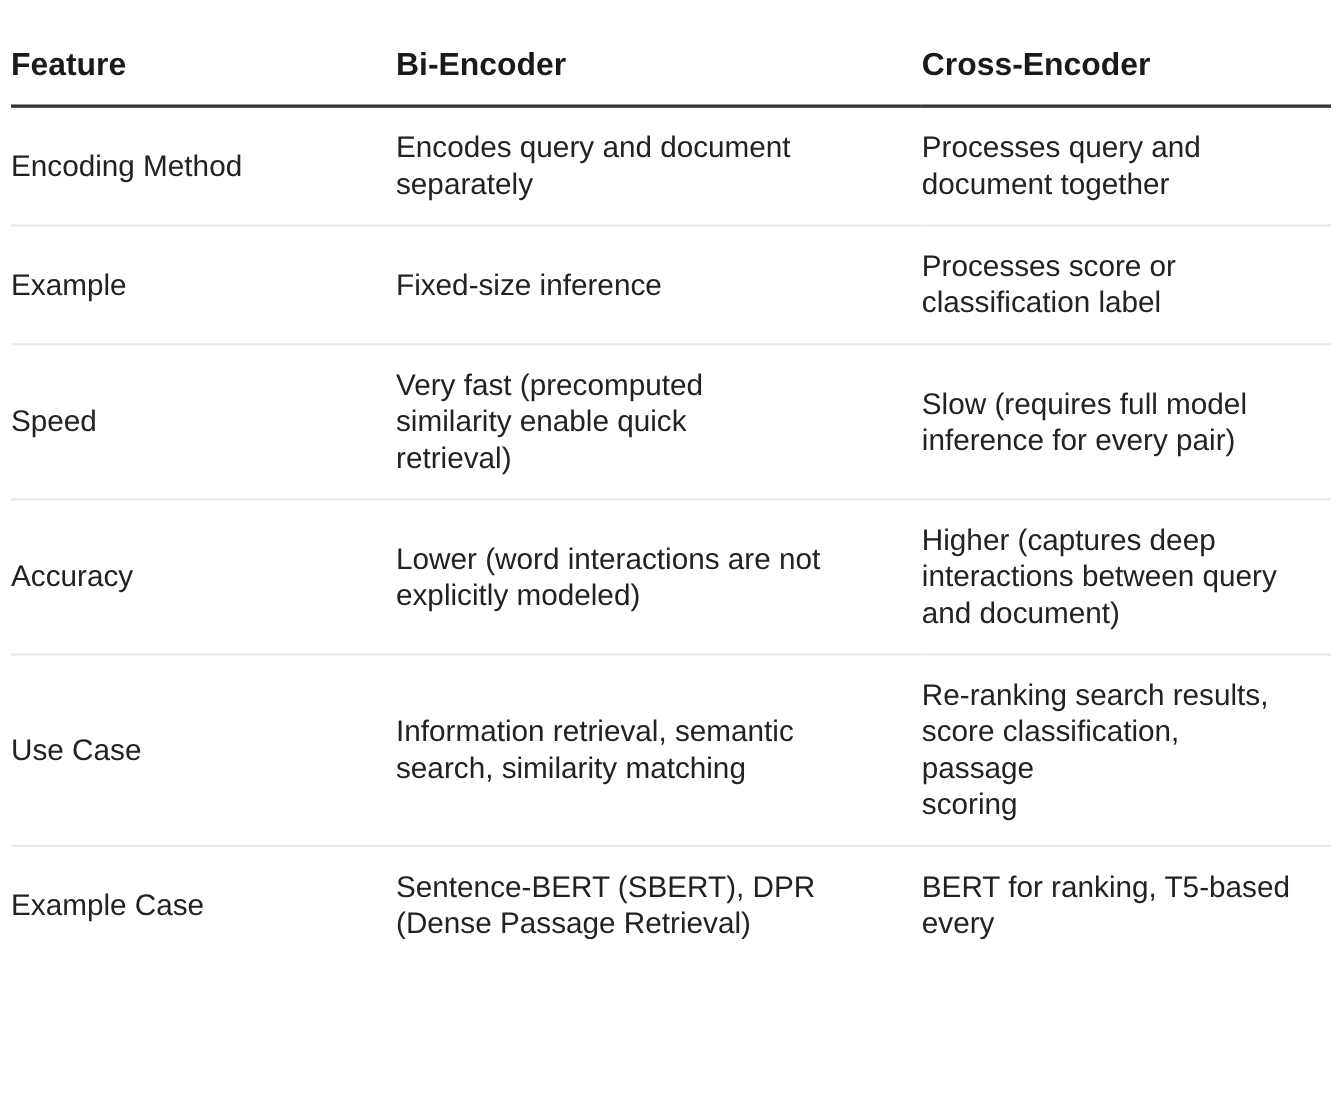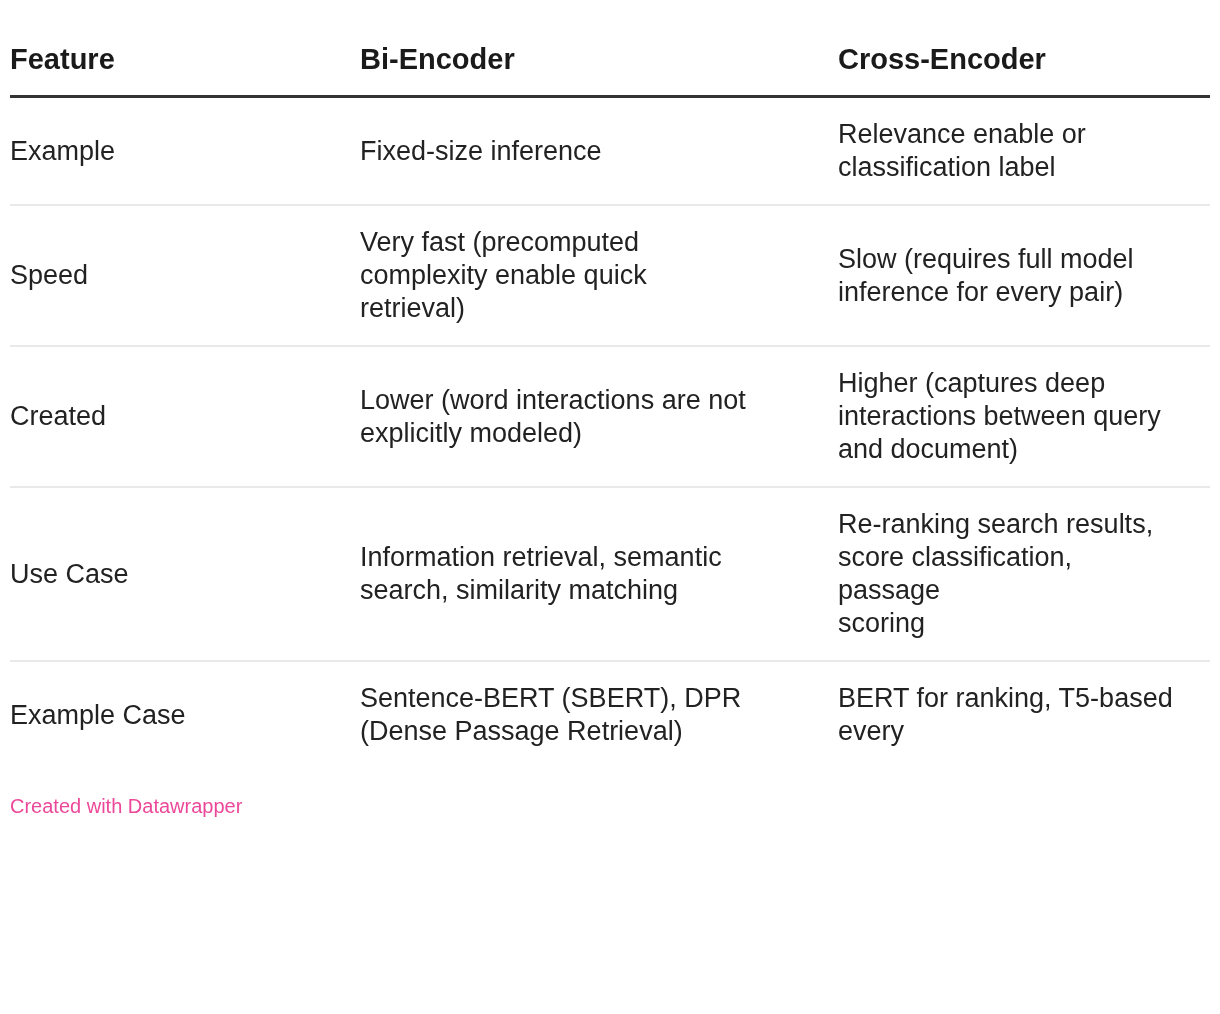--- a/index.html
+++ b/index.html
@@ -69,35 +69,42 @@
     </colgroup>
     <thead>
       <tr>
         <th><span class="cellText">Feature</span></th>
         <th><span class="cellText">Bi-Encoder</span></th>
         <th><span class="cellText">Cross-Encoder</span></th>
       </tr>
     </thead>
     <tbody>
       <tr>
+        <td><span class="cellText">Encoding Method</span></td>
+        <td><span class="cellText">Encodes query and document
+separately</span></td>
+        <td><span class="cellText">Processes query and
+document together</span></td>
+      </tr>
+      <tr>
         <td><span class="cellText">Example</span></td>
         <td><span class="cellText">Fixed-size inference</span></td>
-        <td><span class="cellText">Relevance enable or
+        <td><span class="cellText">Processes score or
 classification label</span></td>
       </tr>
       <tr>
         <td><span class="cellText">Speed</span></td>
         <td><span class="cellText">Very fast (precomputed
-complexity enable quick
+similarity enable quick
 retrieval)</span></td>
         <td><span class="cellText">Slow (requires full model
 inference for every pair)</span></td>
       </tr>
       <tr>
-        <td><span class="cellText">Created</span></td>
+        <td><span class="cellText">Accuracy</span></td>
         <td><span class="cellText">Lower (word interactions are not
 explicitly modeled)</span></td>
         <td><span class="cellText">Higher (captures deep
 interactions between query
 and document)</span></td>
       </tr>
       <tr>
         <td><span class="cellText">Use Case</span></td>
         <td><span class="cellText">Information retrieval, semantic
 search, similarity matching</span></td>

